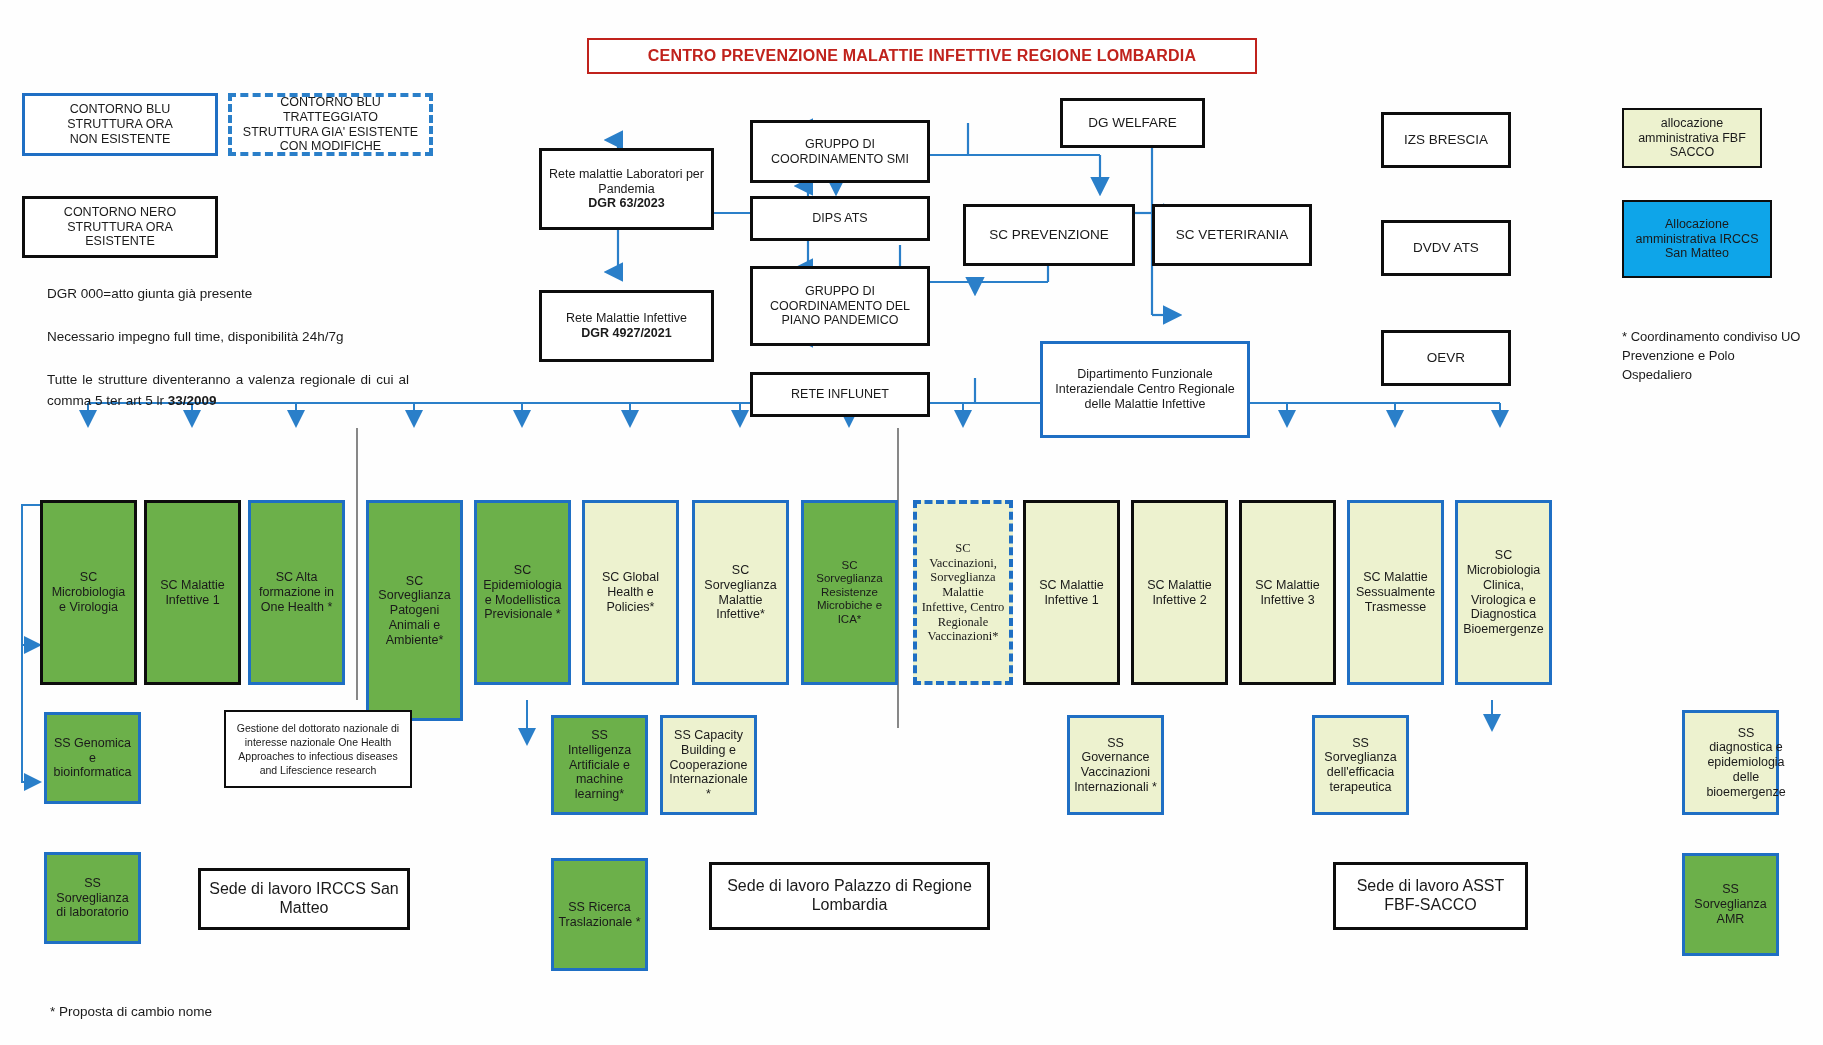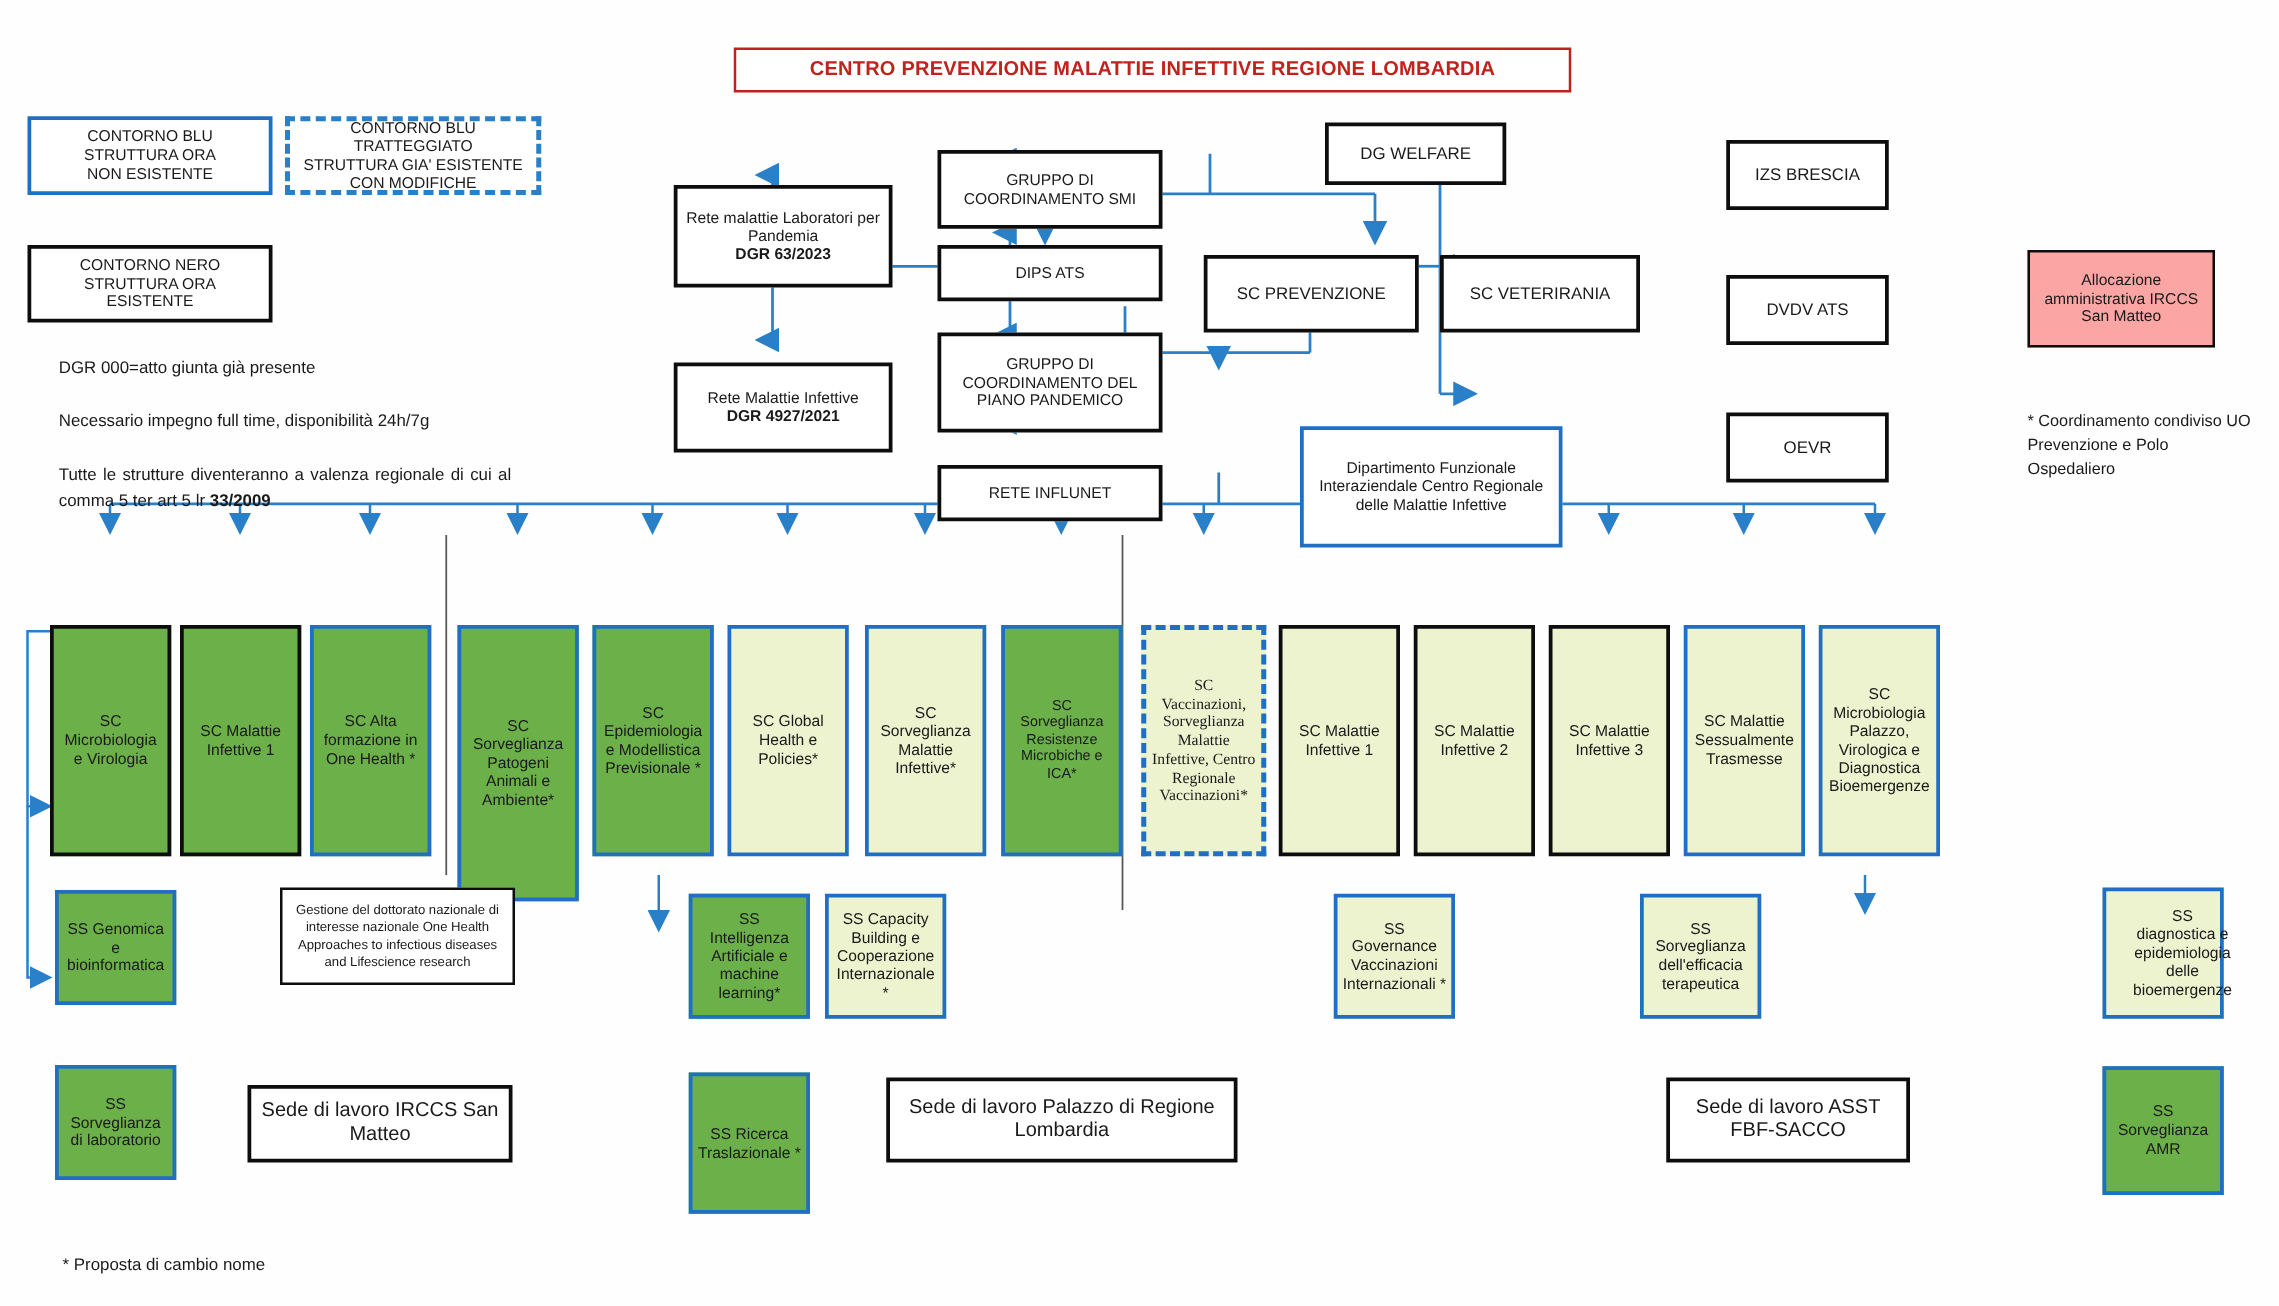--- a/index.html
+++ b/index.html
@@ -5,21 +5,21 @@
   html,body{margin:0;padding:0;background:#fefefe;}
   body{font-family:"Liberation Sans",sans-serif;color:#1a1a1a;}
   #stage{position:relative;width:1823px;height:1045px;overflow:hidden;background:#fefefe;}
   .box{position:absolute;box-sizing:border-box;display:flex;align-items:center;justify-content:center;text-align:center;line-height:1.18;}
   .bk{border:3px solid #0d0d0d;background:#fff;}
   .bl{border:3px solid #1f6fc4;background:#fff;}
   .bl-d{border:4px dashed #1f6fc4;background:#fff;}
   .red{border:2.5px solid #c0221c;background:#fff;color:#c0221c;font-weight:bold;letter-spacing:.2px;}
   .green{background:#6cb04a;}
   .cream{background:#edf2cf;}
-  .gdark{background:#fca5a5;}
+  .gdark{background:#0ea5e9;}
   .t10{font-size:10.5px;}
   .t11{font-size:11.5px;}
   .t12{font-size:12.5px;}
   .t13{font-size:13.5px;}
   .t16{font-size:16px;}
   .b{font-weight:bold;}
   .note{position:absolute;font-size:13.5px;line-height:1.85;color:#1a1a1a;}
   .note.just{text-align:justify;}
   svg.lines{position:absolute;left:0;top:0;width:1823px;height:1045px;pointer-events:none;}
   .pad{padding:2px 4px;}
@@ -144,41 +144,42 @@
   </div>
   <div class="box bk t12 pad" style="left:539px;top:290px;width:175px;height:72px;flex-direction:column;">
     <span>Rete Malattie Infettive</span>
     <span class="b">DGR 4927/2021</span>
   </div>
 
   <div class="box bk t13" style="left:1381px;top:112px;width:130px;height:56px;">IZS BRESCIA</div>
   <div class="box bk t13" style="left:1381px;top:220px;width:130px;height:56px;">DVDV ATS</div>
   <div class="box bk t13" style="left:1381px;top:330px;width:130px;height:56px;">OEVR</div>
 
+  <div class="box bk cream t12 pad" style="left:1622px;top:108px;width:140px;height:60px;border-width:2px;">allocazione amministrativa FBF SACCO</div>
   <div class="box bk gdark t12 pad" style="left:1622px;top:200px;width:150px;height:78px;border-width:2px;">Allocazione amministrativa IRCCS San Matteo</div>
 
   <div class="note" style="left:1622px;top:328px;width:185px;line-height:1.45;font-size:13px;">* Coordinamento condiviso UO Prevenzione e Polo Ospedaliero</div>
 
   <div class="box bk green t12 pad" style="left:40px;top:500px;width:97px;height:185px;">SC Microbiologia e Virologia</div>
   <div class="box bk green t12 pad" style="left:144px;top:500px;width:97px;height:185px;">SC Malattie Infettive 1</div>
   <div class="box bl green t12 pad" style="left:248px;top:500px;width:97px;height:185px;">SC Alta formazione in One Health *</div>
 
   <div class="box bl green t12 pad" style="left:366px;top:500px;width:97px;height:221px;">SC Sorveglianza Patogeni Animali e Ambiente*</div>
   <div class="box bl green t12 pad" style="left:474px;top:500px;width:97px;height:185px;">SC Epidemiologia e Modellistica Previsionale *</div>
   <div class="box bl cream t12 pad" style="left:582px;top:500px;width:97px;height:185px;">SC Global Health e Policies*</div>
   <div class="box bl cream t12 pad" style="left:692px;top:500px;width:97px;height:185px;">SC Sorveglianza Malattie Infettive*</div>
   <div class="box bl green t11 pad" style="left:801px;top:500px;width:97px;height:185px;">SC Sorveglianza Resistenze Microbiche e ICA*</div>
 
   <div class="box bl-d cream t12 pad" style="left:913px;top:500px;width:100px;height:185px;font-family:Liberation Serif, serif;">SC Vaccinazioni, Sorveglianza Malattie Infettive, Centro Regionale Vaccinazioni*</div>
 
   <div class="box bk cream t12 pad" style="left:1023px;top:500px;width:97px;height:185px;">SC Malattie Infettive 1</div>
   <div class="box bk cream t12 pad" style="left:1131px;top:500px;width:97px;height:185px;">SC Malattie Infettive 2</div>
   <div class="box bk cream t12 pad" style="left:1239px;top:500px;width:97px;height:185px;">SC Malattie Infettive 3</div>
   <div class="box bl cream t12 pad" style="left:1347px;top:500px;width:97px;height:185px;">SC Malattie Sessualmente Trasmesse</div>
-  <div class="box bl cream t12 pad" style="left:1455px;top:500px;width:97px;height:185px;">SC Microbiologia Palazzo, Virologica e Diagnostica Bioemergenze</div>
+  <div class="box bl cream t12 pad" style="left:1455px;top:500px;width:97px;height:185px;">SC Microbiologia Clinica, Virologica e Diagnostica Bioemergenze</div>
 
   <div class="box bl green t12 pad" style="left:44px;top:712px;width:97px;height:92px;">SS  Genomica e bioinformatica</div>
   <div class="box bl green t12 pad" style="left:44px;top:852px;width:97px;height:92px;">SS Sorveglianza di laboratorio</div>
 
   <div class="box bk t10 pad" style="left:224px;top:710px;width:188px;height:78px;border-width:2px;line-height:1.35;">Gestione del dottorato nazionale di interesse nazionale One Health Approaches to infectious diseases and Lifescience research</div>
 
   <div class="box bl green t12 pad" style="left:551px;top:715px;width:97px;height:100px;">SS Intelligenza Artificiale e machine learning*</div>
   <div class="box bl cream t12 pad" style="left:660px;top:715px;width:97px;height:100px;">SS Capacity Building e Cooperazione Internazionale *</div>
   <div class="box bl green t12 pad" style="left:551px;top:858px;width:97px;height:113px;">SS Ricerca Traslazionale *</div>
 

